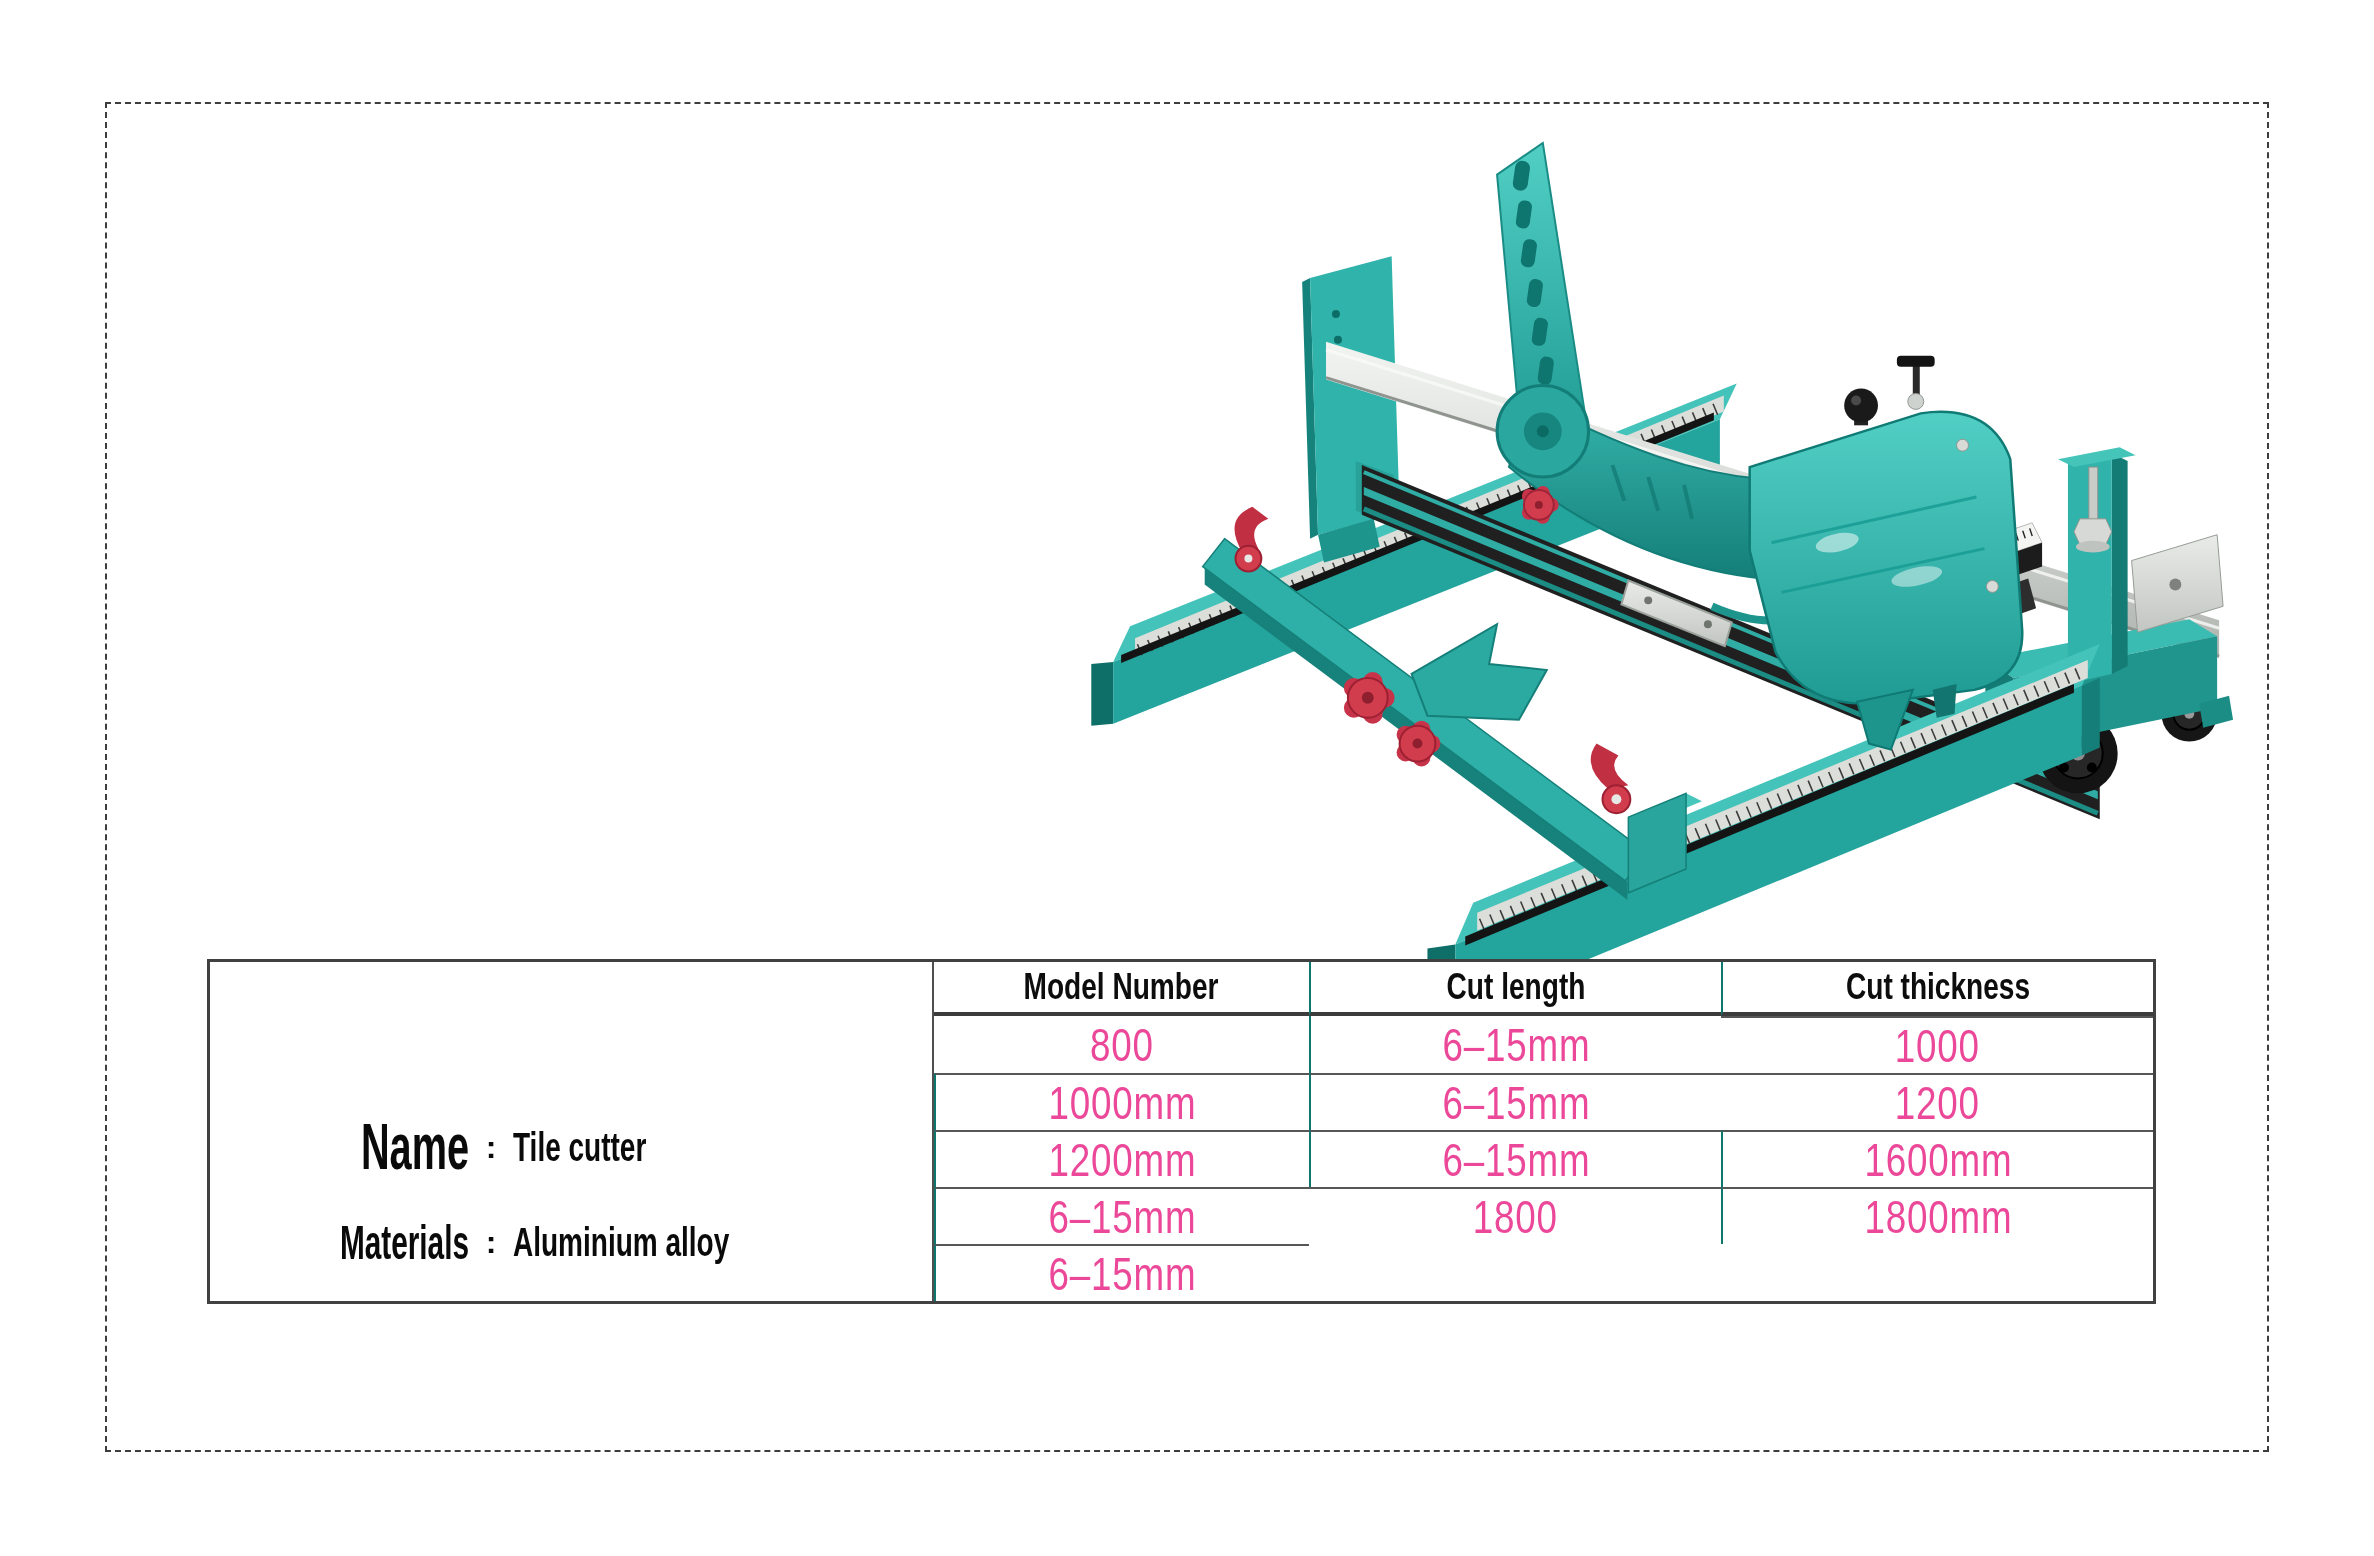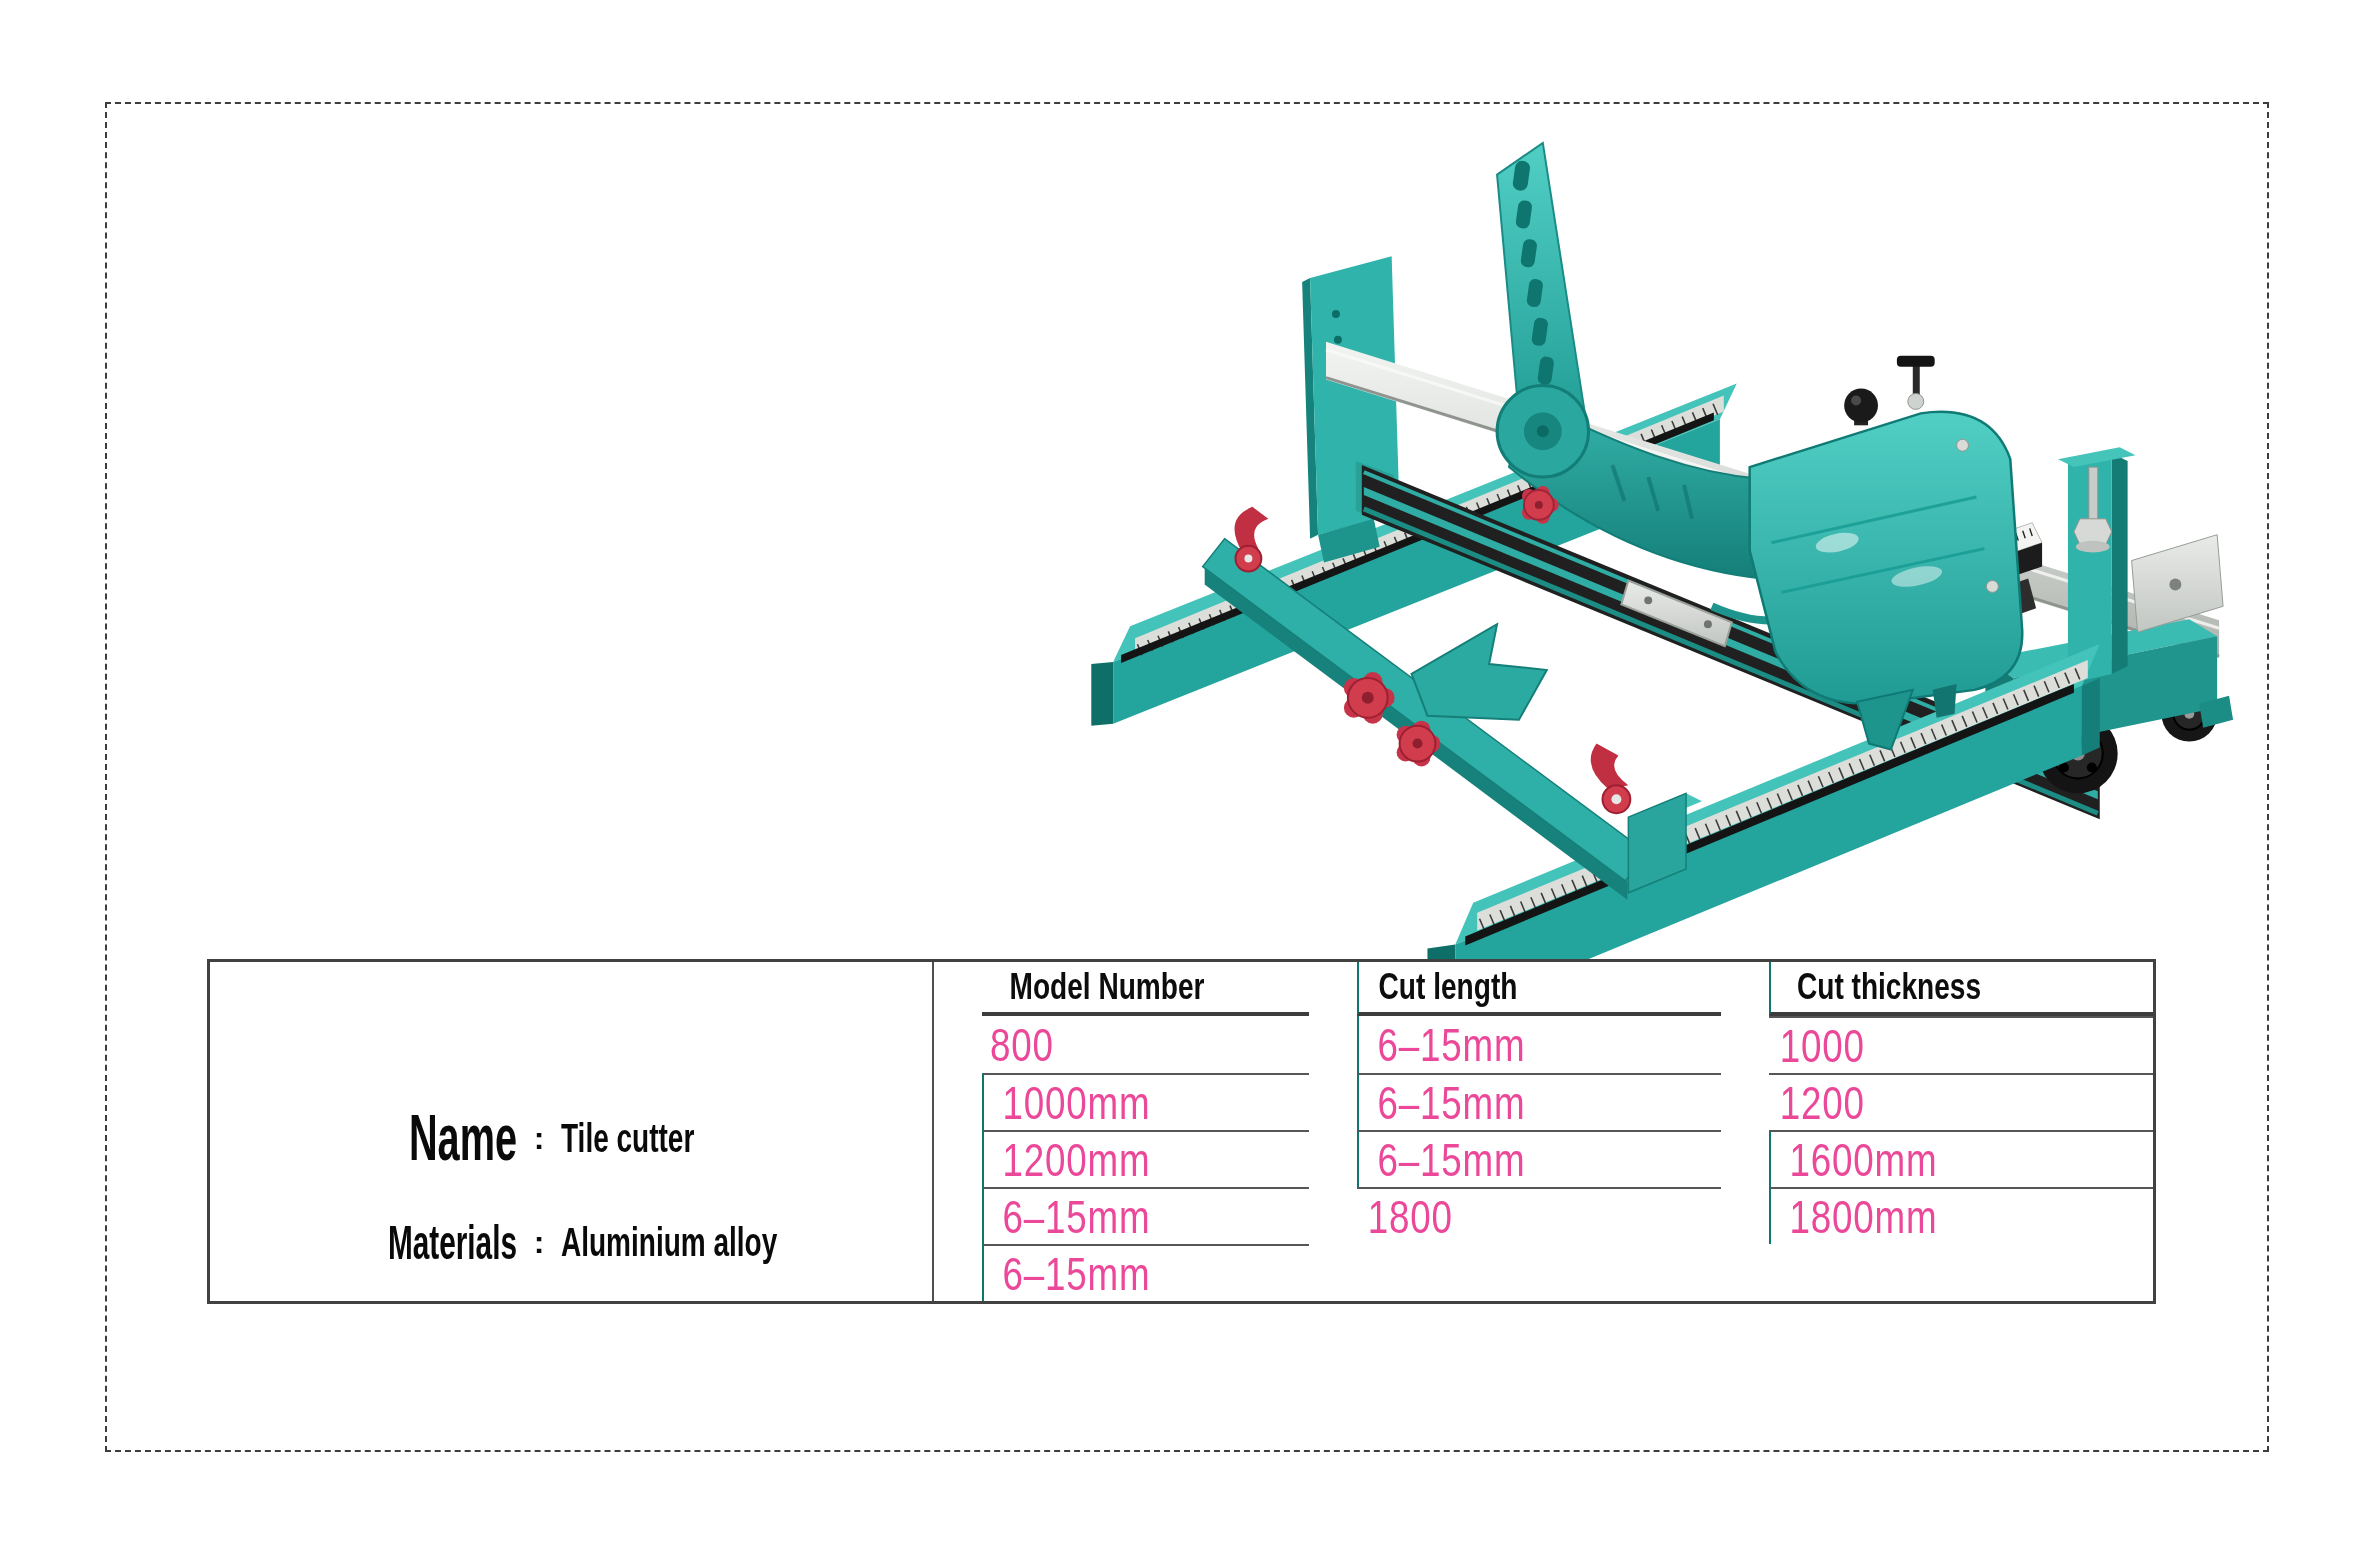--- a/index.html
+++ b/index.html
@@ -18,31 +18,31 @@
   .photo svg{width:100%;height:100%;display:block;}
   
   .spec{
     position:absolute;left:207px;top:959px;width:1949px;height:345px;
     box-sizing:border-box;border:3px solid #414141;background:#fff;
     display:grid;
     grid-template-columns:724px 375px 412px auto;
     grid-template-rows:54px repeat(5, 1fr);
     color:#0a0a0a;
   }
-  .cell{display:flex;align-items:center;justify-content:flex-start;box-sizing:border-box;overflow:hidden;margin-left:48px;}
+  .cell{display:flex;align-items:center;justify-content:center;box-sizing:border-box;overflow:hidden;}
   .info{grid-row:1 / 7;grid-column:1;position:relative;border-right:2px solid #4f4f4f;}
   .hcell{font-weight:bold;font-size:36px;color:#0d0d0d;border-bottom:4px solid #3c3c3c;}
   .dcell{font-size:46px;color:#ec4899;}
   .bl{border-left:2px solid #0f766e;}
   .bt{border-top:2px solid #565656;}
   .cond{display:inline-block;transform:scaleX(0.78);white-space:nowrap;}
   .num{display:inline-block;transform:scaleX(0.8);white-space:nowrap;letter-spacing:1px;}
   
   .iline{position:absolute;left:0;width:100%;display:flex;align-items:center;}
-  .l1{top:138px;height:76px;}
+  .l1{top:147px;height:76px;}
   .l2{top:245px;height:70px;}
   .lbl{display:block;width:259px;text-align:right;font-weight:bold;color:#0a0a0a;
        transform:scaleX(0.62);transform-origin:100% 50%;white-space:nowrap;}
   .lbl-name{font-size:64px;}
   .lbl-mat{font-size:48px;}
   .sep{display:block;width:44px;text-align:center;font-weight:bold;font-size:32px;color:#0a0a0a;}
   .val{display:block;font-weight:bold;font-size:40px;color:#0a0a0a;
        transform:scaleX(0.7);transform-origin:0 50%;white-space:nowrap;}
 </style>
 </head>

